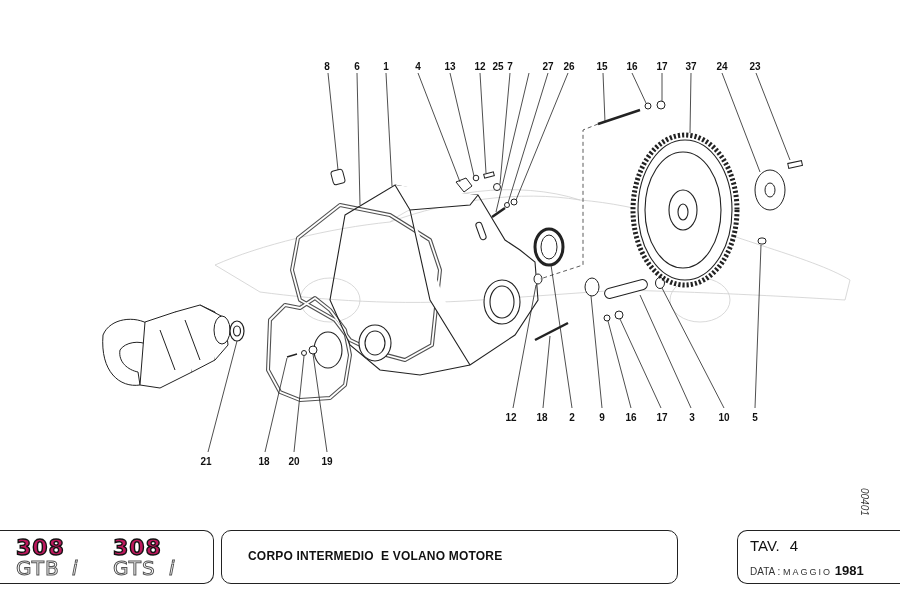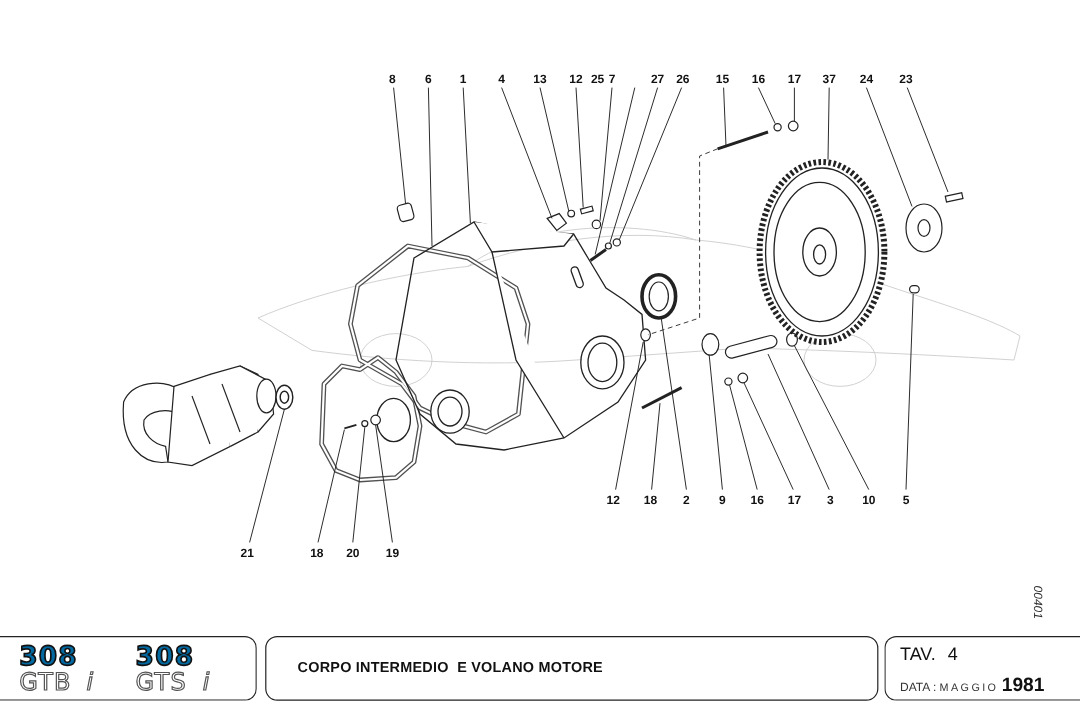--- a/index.html
+++ b/index.html
@@ -2,32 +2,32 @@
 <html><head>
 <meta charset="utf-8">
 <style>
   html, body { margin:0; padding:0; background:#ffffff; }
   body { width:900px; height:597px; position:relative; overflow:hidden; font-family:"Liberation Sans", sans-serif; color:#111; }
   #diagram { position:absolute; left:0; top:0; width:900px; height:520px; }
   .callout { position:absolute; font-family:"Liberation Sans", sans-serif; font-weight:bold; font-size:10px; color:#111; transform:translateX(-50%); white-space:nowrap; }
   .docno { position:absolute; left:870px; top:488px; font-size:10px; font-style:italic; color:#333; transform:rotate(90deg); transform-origin:left top; white-space:nowrap; font-family:"Liberation Sans", sans-serif; }
   .box { position:absolute; border:1.5px solid #222; border-radius:10px; box-sizing:border-box; }
   #box-logo { left:-8px; top:530px; width:222px; height:54px; border-left:none; border-top-left-radius:0; border-bottom-left-radius:0; }
-  #box-title { left:221px; top:530px; width:511px; height:54px; }
+  #box-title { left:221px; top:530px; width:457px; height:54px; }
   #box-tav { left:737px; top:530px; width:175px; height:54px; border-right:none; border-top-right-radius:0; border-bottom-right-radius:0; }
   .logo { position:absolute; top:0; height:54px; }
-  .logo-num { position:absolute; font-family:"DejaVu Sans", sans-serif; font-weight:bold; font-size:22px; letter-spacing:1px; color:#0369a1; -webkit-text-stroke:1.4px #111; line-height:22px; }
+  .logo-num { position:absolute; font-family:"DejaVu Sans", sans-serif; font-weight:bold; font-size:22px; letter-spacing:1px; color:#be185d; -webkit-text-stroke:1.4px #111; line-height:22px; }
   .logo-model { position:absolute; font-family:"DejaVu Sans", sans-serif; font-size:20px; letter-spacing:1px; color:#fff; -webkit-text-stroke:1px #555; line-height:20px; }
   .logo-i { font-style:italic; }
   #title-text { position:absolute; left:26px; top:18px; font-weight:bold; font-size:12px; letter-spacing:0.2px; }
   #tav-text { position:absolute; left:12px; top:6px; font-size:15px; }
   #tav-num { margin-left:10px; }
   #data-line { position:absolute; left:12px; top:32px; font-size:10px; color:#333; }
   #data-line .mese { letter-spacing:2px; font-size:9px; }
-  #data-line .anno { font-weight:bold; color:#111; font-size:16px; }
+  #data-line .anno { font-weight:bold; color:#111; font-size:13px; }
 </style>
 </head>
 <body>
 
 <svg id="diagram" viewBox="0 0 900 520" xmlns="http://www.w3.org/2000/svg">
 
   <g fill="none" stroke="#cfcfcf" stroke-width="0.8">
     <path d="M215,265 C260,245 330,228 390,222 C450,200 520,190 580,200 C640,205 700,225 760,245 C800,258 830,268 850,280 L845,300 C780,296 700,292 620,290 L480,300 C400,306 320,300 260,292 Z"></path>
     <path d="M390,222 C430,190 520,180 580,200"></path>
     <ellipse cx="330" cy="300" rx="30" ry="22"></ellipse>

